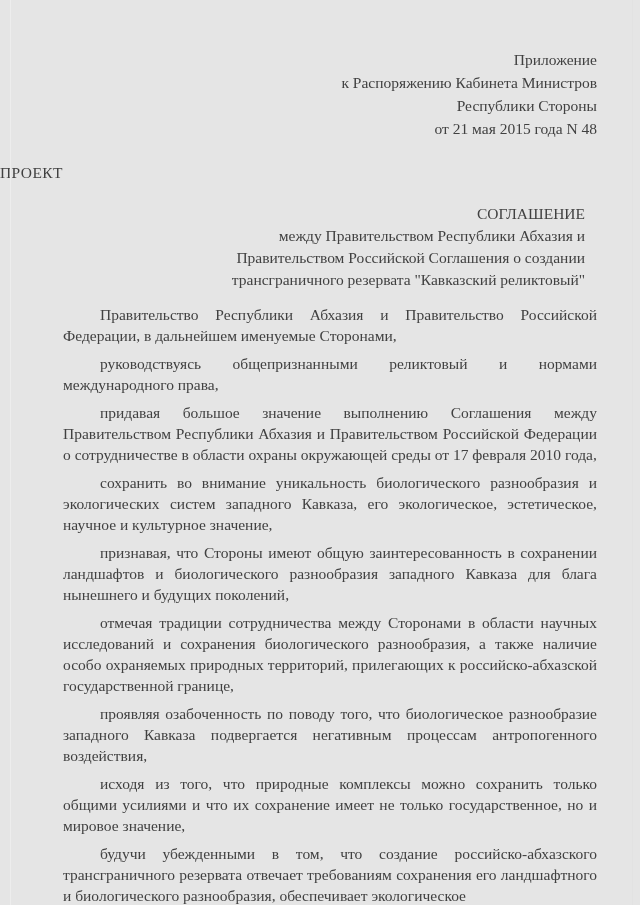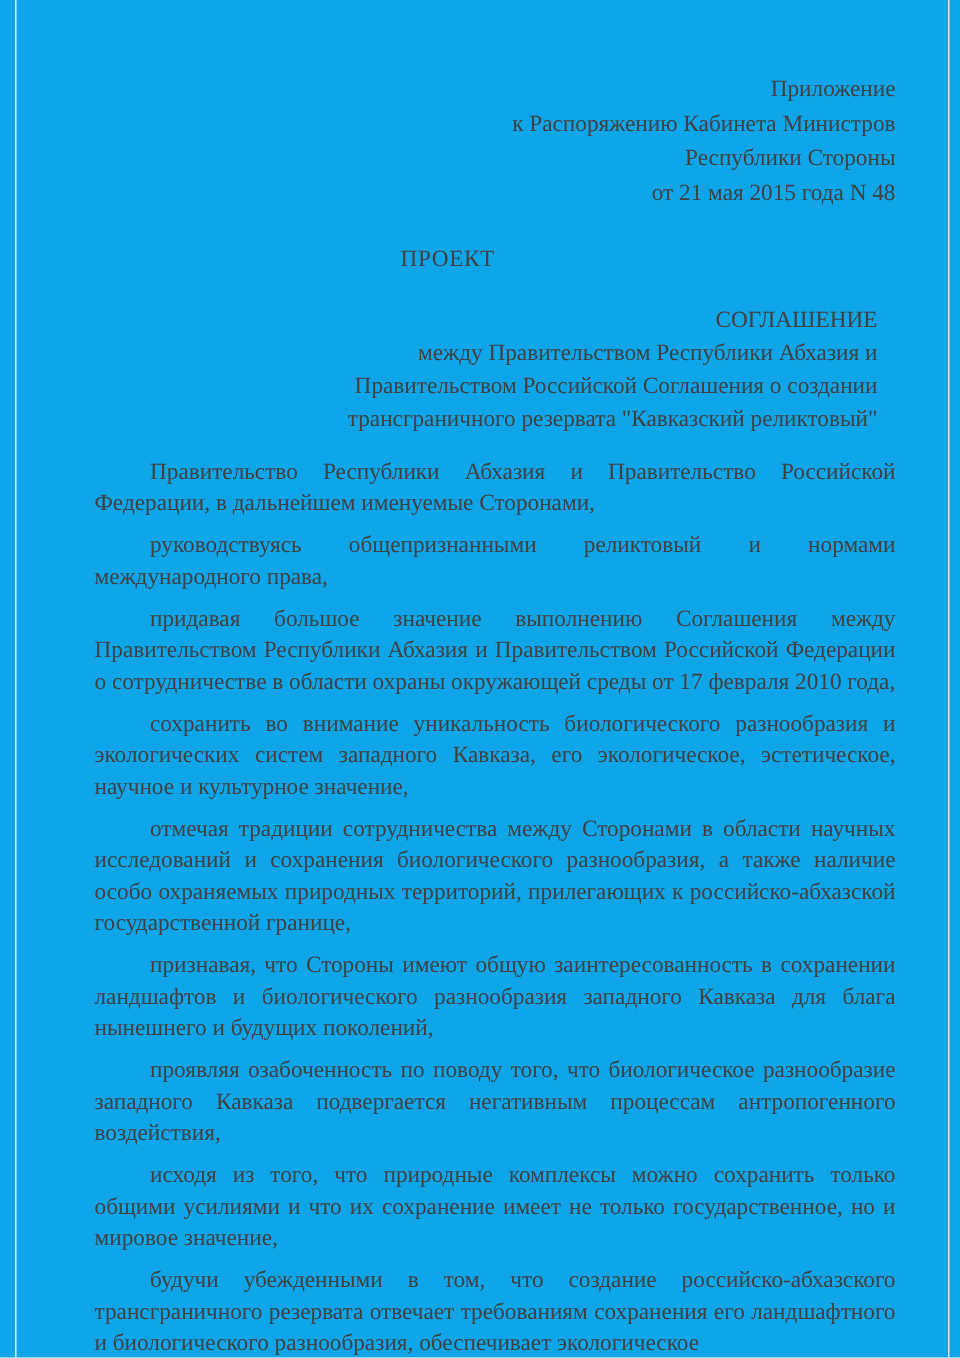--- a/index.html
+++ b/index.html
@@ -4,21 +4,21 @@
 <style>
   html, body {
     margin: 0;
     padding: 0;
     background: #ffffff;
   }
   .page {
     position: relative;
     width: 640px;
     height: 905px;
-    background: #0ea5e9;
+    background: #e5e5e5;
     overflow: hidden;
     font-family: "Liberation Serif", serif;
     color: #414141;
   }
   .edge-line {
     position: absolute;
     top: 0;
     bottom: 0;
     width: 1px;
   }
@@ -26,21 +26,21 @@
   .edge-line.right { right: 7px;  background: #e2e2e2; }
 
   .header-block {
     margin: 48px 43px 0 0;
     text-align: right;
     font-size: 15.5px;
     line-height: 23px;
   }
   .draft-label {
     margin: 24px 43px 0 0;
-    text-align: center;
+    text-align: left;
     font-size: 15.5px;
     letter-spacing: 0.4px;
   }
   .title-block {
     margin: 21px 55px 0 60px;
     text-align: right;
     font-size: 15.5px;
     line-height: 22px;
   }
   .body-block {
@@ -77,20 +77,20 @@
     <div>между Правительством Республики Абхазия и</div>
     <div>Правительством Российской Соглашения о создании</div>
     <div>трансграничного резервата "Кавказский реликтовый"</div>
   </div>
 
   <div class="body-block">
     <p>Правительство Республики Абхазия и Правительство Российской Федерации, в дальнейшем именуемые Сторонами,</p>
     <p>руководствуясь общепризнанными реликтовый и нормами международного права,</p>
     <p>придавая большое значение выполнению Соглашения между Правительством Республики Абхазия и Правительством Российской Федерации о сотрудничестве в области охраны окружающей среды от 17 февраля 2010 года,</p>
     <p>сохранить во внимание уникальность биологического разнообразия и экологических систем западного Кавказа, его экологическое, эстетическое, научное и культурное значение,</p>
+    <p>признавая, что Стороны имеют общую заинтересованность в сохранении ландшафтов и биологического разнообразия западного Кавказа для блага нынешнего и будущих поколений,</p>
     <p>отмечая традиции сотрудничества между Сторонами в области научных исследований и сохранения биологического разнообразия, а также наличие особо охраняемых природных территорий, прилегающих к российско-абхазской государственной границе,</p>
-    <p>признавая, что Стороны имеют общую заинтересованность в сохранении ландшафтов и биологического разнообразия западного Кавказа для блага нынешнего и будущих поколений,</p>
     <p>проявляя озабоченность по поводу того, что биологическое разнообразие западного Кавказа подвергается негативным процессам антропогенного воздействия,</p>
     <p>исходя из того, что природные комплексы можно сохранить только общими усилиями и что их сохранение имеет не только государственное, но и мировое значение,</p>
     <p>будучи убежденными в том, что создание российско-абхазского трансграничного резервата отвечает требованиям сохранения его ландшафтного и биологического разнообразия, обеспечивает экологическое</p>
   </div>
 
 </div>
 
 </body></html>

